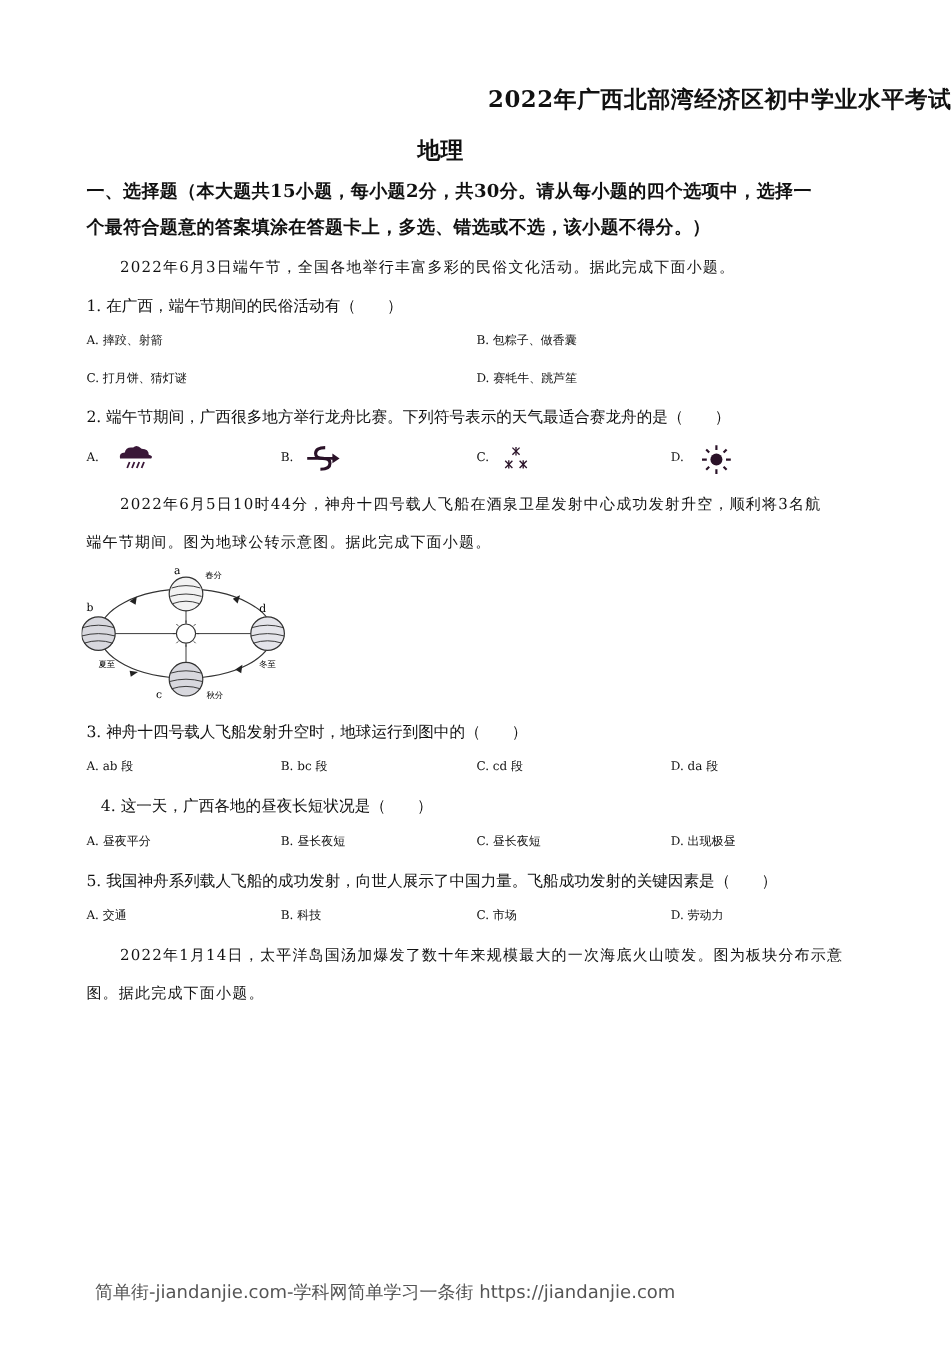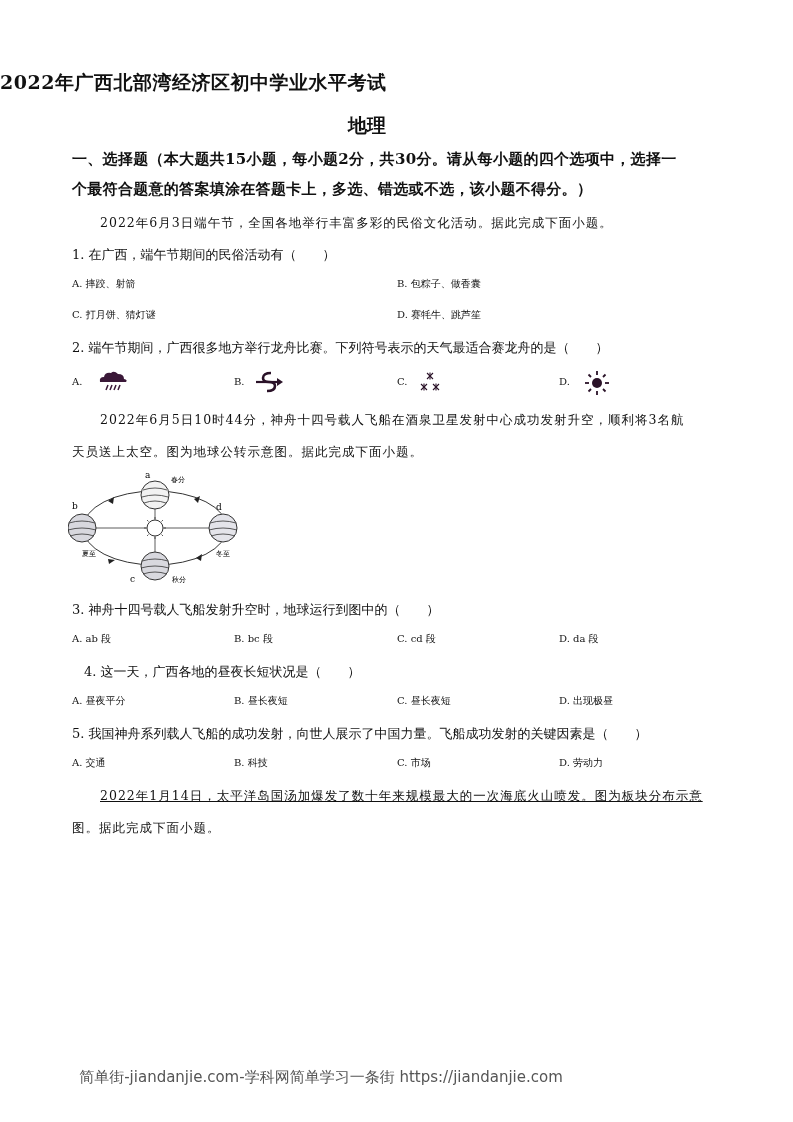--- a/index.html
+++ b/index.html
@@ -1,19 +1,19 @@
 <!DOCTYPE html>
 <html><head>
 <meta charset="utf-8">
 <style>
   html, body { margin: 0; padding: 0; background: #ffffff; }
   body { width: 793px; height: 1122px; position: relative; overflow: hidden;
          font-family: "DejaVu Serif", "Liberation Serif", serif; color: #111; }
   .abs { position: absolute; white-space: nowrap; }
-  .title { left: 0; width: 793px; text-align: left; top: 70px; font-size: 19px; font-weight: bold; letter-spacing: 0.5px; }
+  .title { left: 0; width: 793px; text-align: right; top: 70px; font-size: 19px; font-weight: bold; letter-spacing: 0.5px; }
   .subtitle { left: 0; width: 734px; text-align: center; top: 113px; font-size: 19px; font-weight: bold; }
   .section { left: 72px; font-size: 15px; font-weight: bold; letter-spacing: 0.3px; }
   .para { font-size: 12.5px; letter-spacing: 1px; }
   .q { font-size: 13px; }
   .opt { font-size: 10px; }
   .footer { left: 0; width: 642px; text-align: center; top: 1068px; font-size: 15px; color: #555;
             font-family: "DejaVu Sans", "Liberation Sans", sans-serif; }
   .icon { position: absolute; }
 </style>
 </head>
@@ -77,21 +77,21 @@
     <line x1="2" y1="14" x2="6" y2="14"></line>
       <line x1="22" y1="14" x2="26" y2="14"></line>
     <line x1="5.5" y1="5.5" x2="8" y2="8"></line>
       <line x1="20" y1="20" x2="22.5" y2="22.5"></line>
     <line x1="22.5" y1="5.5" x2="20" y2="8"></line>
       <line x1="8" y1="20" x2="5.5" y2="22.5"></line>
   </g>
 </svg>
 
 <div class="abs para" style="left:100px; top:412px;">2022年6月5日10时44分，神舟十四号载人飞船在酒泉卫星发射中心成功发射升空，顺利将3名航</div>
-<div class="abs para" style="left:72px; top:444px;">天员送上太空。图为地球公转示意图。据此完成下面小题。</div>
+<div class="abs para" style="left:72px; top:444px;">端午节期间。图为地球公转示意图。据此完成下面小题。</div>
 
 <svg class="icon" style="left:68px; top:468px;" width="175" height="120" viewBox="0 0 175 120">
   <ellipse cx="87" cy="60" rx="72" ry="37" fill="none" stroke="#333" stroke-width="1"></ellipse>
   <line x1="20" y1="60" x2="150" y2="60" stroke="#333" stroke-width="0.8"></line>
   <line x1="87" y1="25" x2="87" y2="95" stroke="#333" stroke-width="0.8"></line>
 
   <circle cx="87" cy="60" r="8" fill="#fff" stroke="#333" stroke-width="1"></circle>
   <g stroke="#333" stroke-width="0.8">
     <line x1="87" y1="49" x2="87" y2="51"></line>
       <line x1="87" y1="69" x2="87" y2="71"></line>
@@ -141,16 +141,16 @@
 <div class="abs opt" style="left:234px; top:694px;">B. 昼长夜短</div>
 <div class="abs opt" style="left:397px; top:694px;">C. 昼长夜短</div>
 <div class="abs opt" style="left:559px; top:694px;">D. 出现极昼</div>
 
 <div class="abs q" style="left:72px; top:725px;">5. 我国神舟系列载人飞船的成功发射，向世人展示了中国力量。飞船成功发射的关键因素是（　　）</div>
 <div class="abs opt" style="left:72px; top:756px;">A. 交通</div>
 <div class="abs opt" style="left:234px; top:756px;">B. 科技</div>
 <div class="abs opt" style="left:397px; top:756px;">C. 市场</div>
 <div class="abs opt" style="left:559px; top:756px;">D. 劳动力</div>
 
-<div class="abs para" style="left:100px; top:788px;text-decoration:underline;">2022年1月14日，太平洋岛国汤加爆发了数十年来规模最大的一次海底火山喷发。图为板块分布示意</div>
+<div class="abs para" style="left:100px; top:788px;">2022年1月14日，太平洋岛国汤加爆发了数十年来规模最大的一次海底火山喷发。图为板块分布示意</div>
 <div class="abs para" style="left:72px; top:820px;">图。据此完成下面小题。</div>
 
 <div class="abs footer">简单街-jiandanjie.com-学科网简单学习一条街 https://jiandanjie.com</div>
 
 </body></html>

